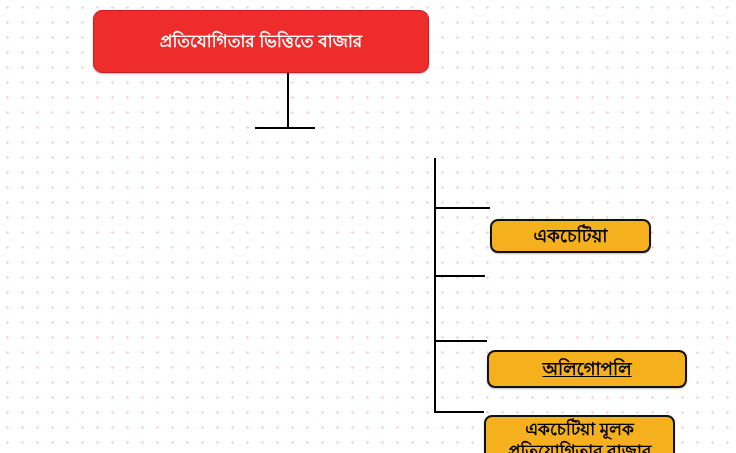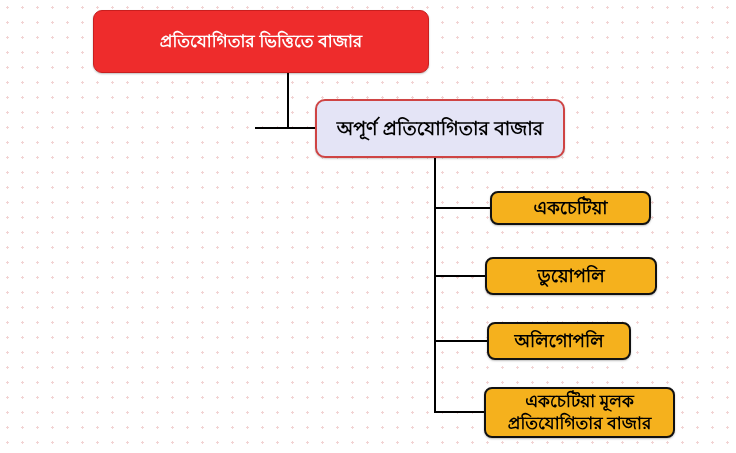--- a/index.html
+++ b/index.html
@@ -59,24 +59,25 @@
     width: 250px;
     height: 59px;
   }
   .leaf-node {
     background: #f5b11d;
     border: 2px solid #111111;
     border-radius: 8px;
     color: #000000;
     font-size: 18px;
     box-shadow: 0 1px 2px rgba(0,0,0,0.25);
+    margin-top: 28px;
   }
   .leaf-0 { left: 490px; top: 191px; width: 161px; height: 34px; }
   .leaf-1 { left: 485px; top: 257px; width: 172px; height: 38px; }
-  .leaf-2 { left: 487px; top: 322px; width: 144px; height: 38px; }
+  .leaf-2 { left: 487px; top: 322px; width: 200px; height: 38px; text-decoration: underline; }
   .leaf-3 { left: 484px; top: 387px; width: 191px; height: 51px; font-size: 17px; }
   .line {
     position: absolute;
     background: #000000;
   }
   .line.v { width: 2px; }
   .line.h { height: 2px; }
   
   .conn-root-down   { left: 287px; top: 73px;  height: 55px; }
   .conn-level1-h    { left: 255px; top: 127px; width: 60px; }
@@ -97,31 +98,25 @@
   <div class="line h conn-leaf-0"></div>
   <div class="line h conn-leaf-1"></div>
   <div class="line h conn-leaf-2"></div>
   <div class="line h conn-leaf-3"></div>
 
   <div class="node root-node">
     <span>প্রতিযোগিতার ভিত্তিতে বাজার</span>
   </div>
 
 
-  <div class="node branch-node branch-right">
-    <span>অপূর্ণ প্রতিযোগিতার বাজার</span>
-  </div>
 
   <div class="node leaf-node leaf-0">
     <span>একচেটিয়া</span>
   </div>
 
-  <div class="node leaf-node leaf-1">
-    <span>ডুয়োপলি</span>
-  </div>
 
   <div class="node leaf-node leaf-2">
     <span>অলিগোপলি</span>
   </div>
 
   <div class="node leaf-node leaf-3">
     <span>একচেটিয়া মূলক প্রতিযোগিতার বাজার</span>
   </div>
 
 </div>

